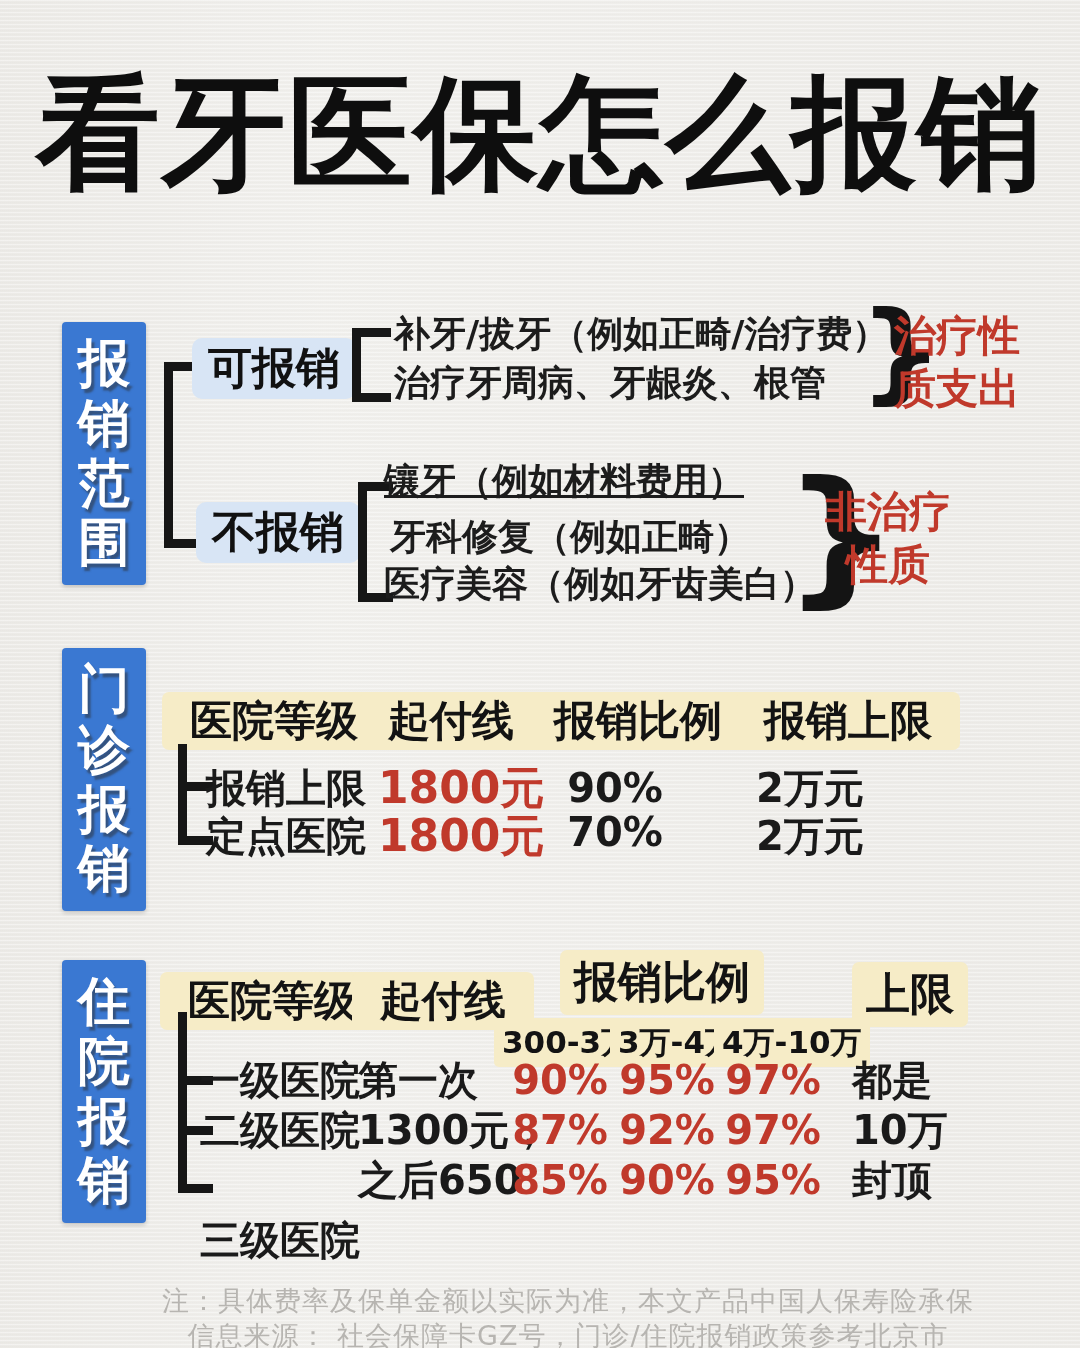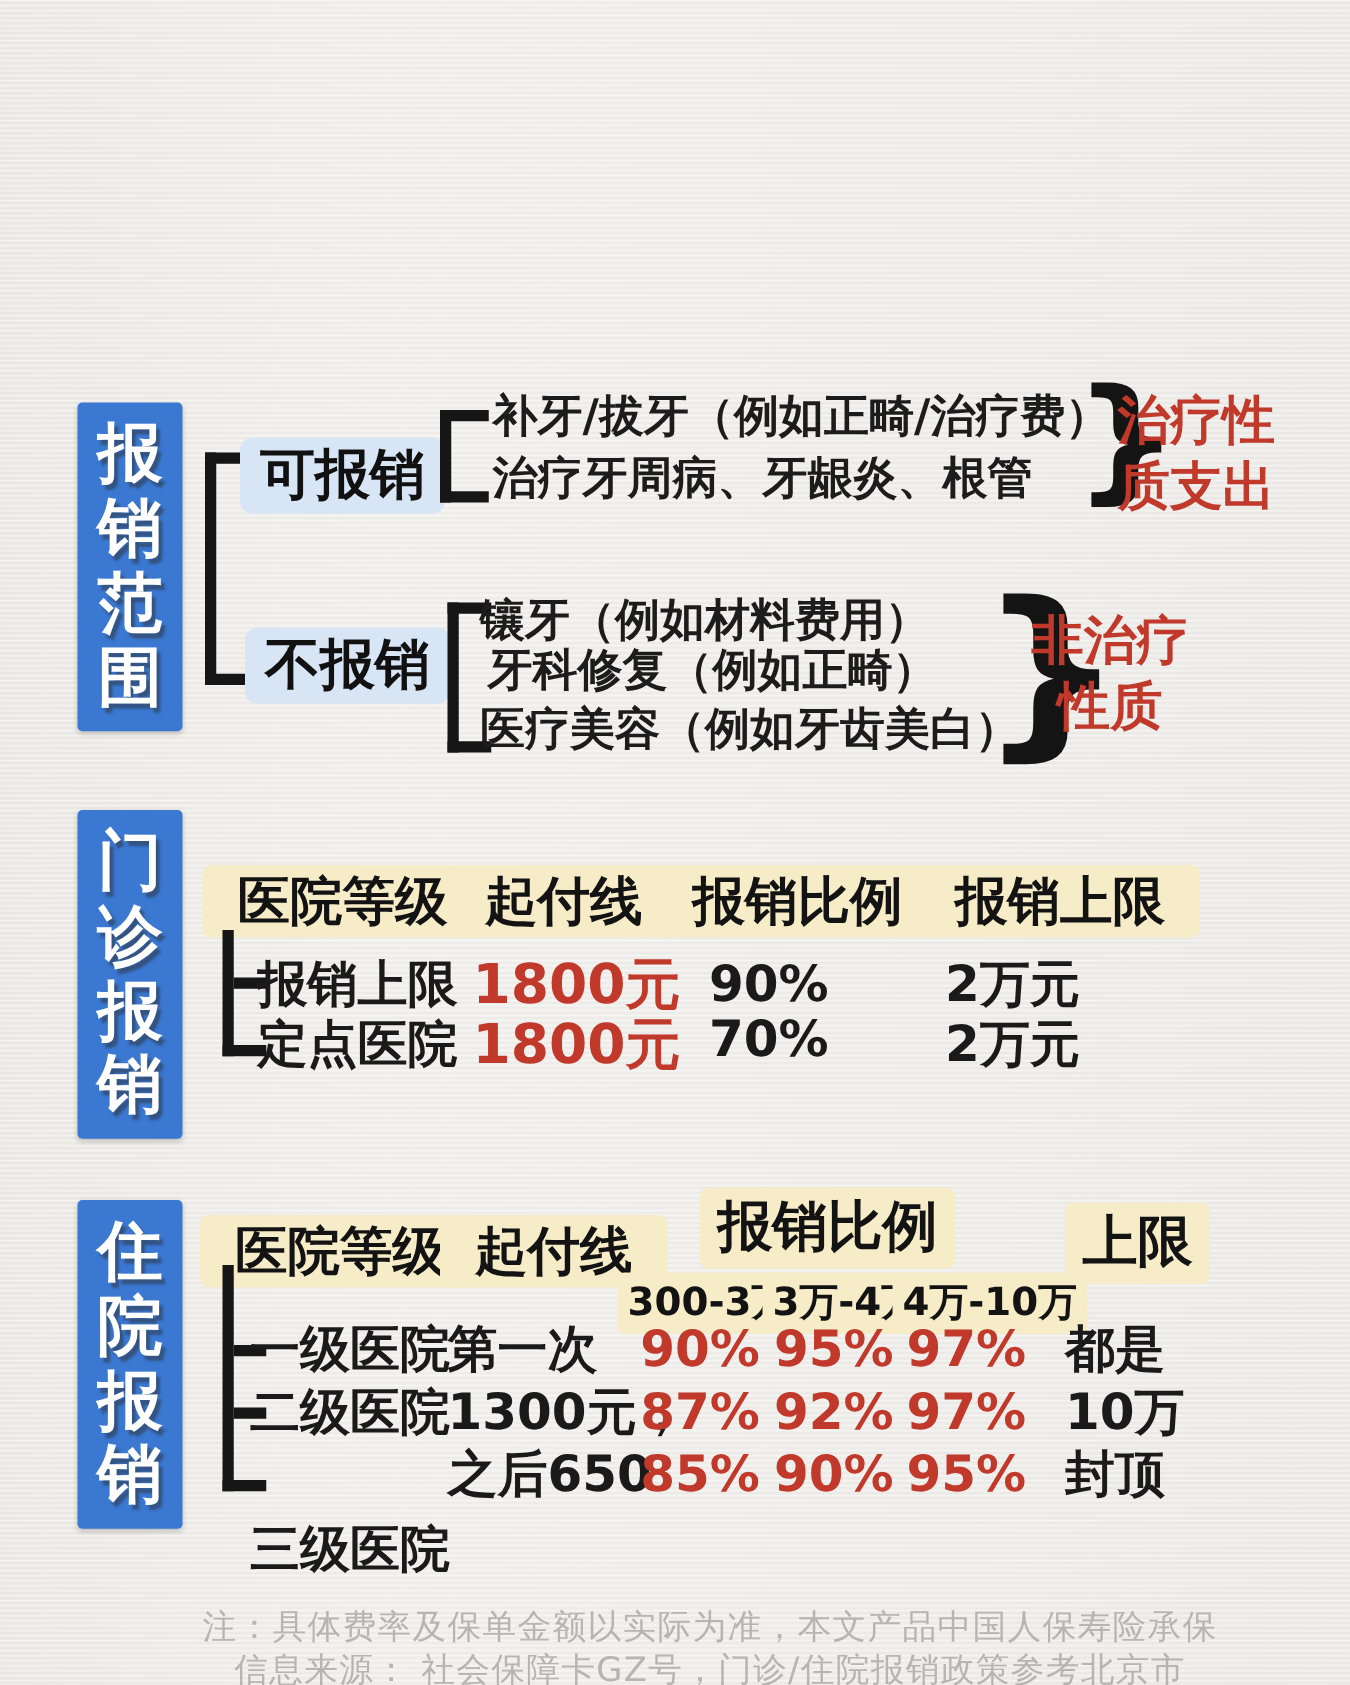--- a/index.html
+++ b/index.html
@@ -44,37 +44,38 @@
   .cell.center{text-align:center;}
   .cell.red{color:#c0392b;font-weight:800;}
   .cell.red-big{color:#c0392b;font-weight:800;font-size:44px;}
   .footer-line{position:absolute;left:0;width:100%;text-align:center;font-size:27px;font-weight:400;color:#b7b5b1;letter-spacing:1px;margin-left:28px;}
 </style>
 </head>
 <body>
 
 <div class="canvas">
 
+  <h1 class="title">看牙医保怎么报销</h1>
 
   <div>
     <div class="vlabel" style="left:62px;top:322px;">报销范围</div>
 
     <div class="sq-bracket" style="left:164px;top:362px;width:28px;height:168px;"></div>
 
-    <div class="chip-blue" style="left:192px;top:350px;">可报销</div>
+    <div class="chip-blue" style="left:192px;top:338px;">可报销</div>
     <div class="sq-bracket" style="left:352px;top:328px;width:30px;height:56px;"></div>
     <div class="item" style="left:394px;top:313px;">补牙/拔牙（例如正畸/治疗费）</div>
     <div class="item" style="left:394px;top:362px;">治疗牙周病、牙龈炎、根管</div>
     <div class="brace" style="left:858px;top:302px;font-size:108px;line-height:100px;">}</div>
     <div class="tag-red" style="left:894px;top:310px;">治疗性
 质支出</div>
 
     <div class="chip-blue" style="left:196px;top:502px;">不报销</div>
     <div class="sq-bracket" style="left:358px;top:482px;width:26px;height:102px;"></div>
-    <div class="item" style="left:384px;top:476px;">镶牙（例如材料费用）</div>
+    <div class="item" style="left:384px;top:460px;text-decoration:underline;">镶牙（例如材料费用）</div>
     <div class="item" style="left:390px;top:516px;">牙科修复（例如正畸）</div>
     <div class="item" style="left:384px;top:563px;">医疗美容（例如牙齿美白）</div>
     <div class="brace" style="left:782px;top:470px;font-size:148px;line-height:132px;">}</div>
     <div class="tag-red" style="left:822px;top:486px;width:132px;text-align:center;">非治疗
 性质</div>
   </div>
 
   <div>
     <div class="vlabel" style="left:62px;top:648px;">门诊报销</div>
 

